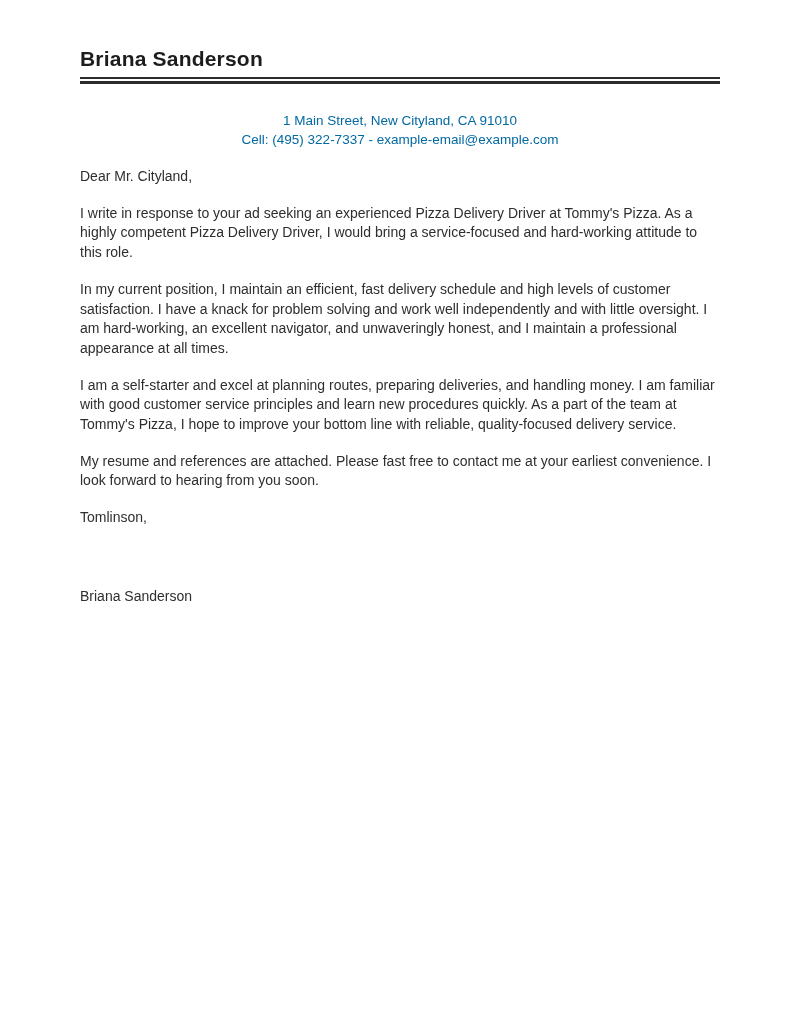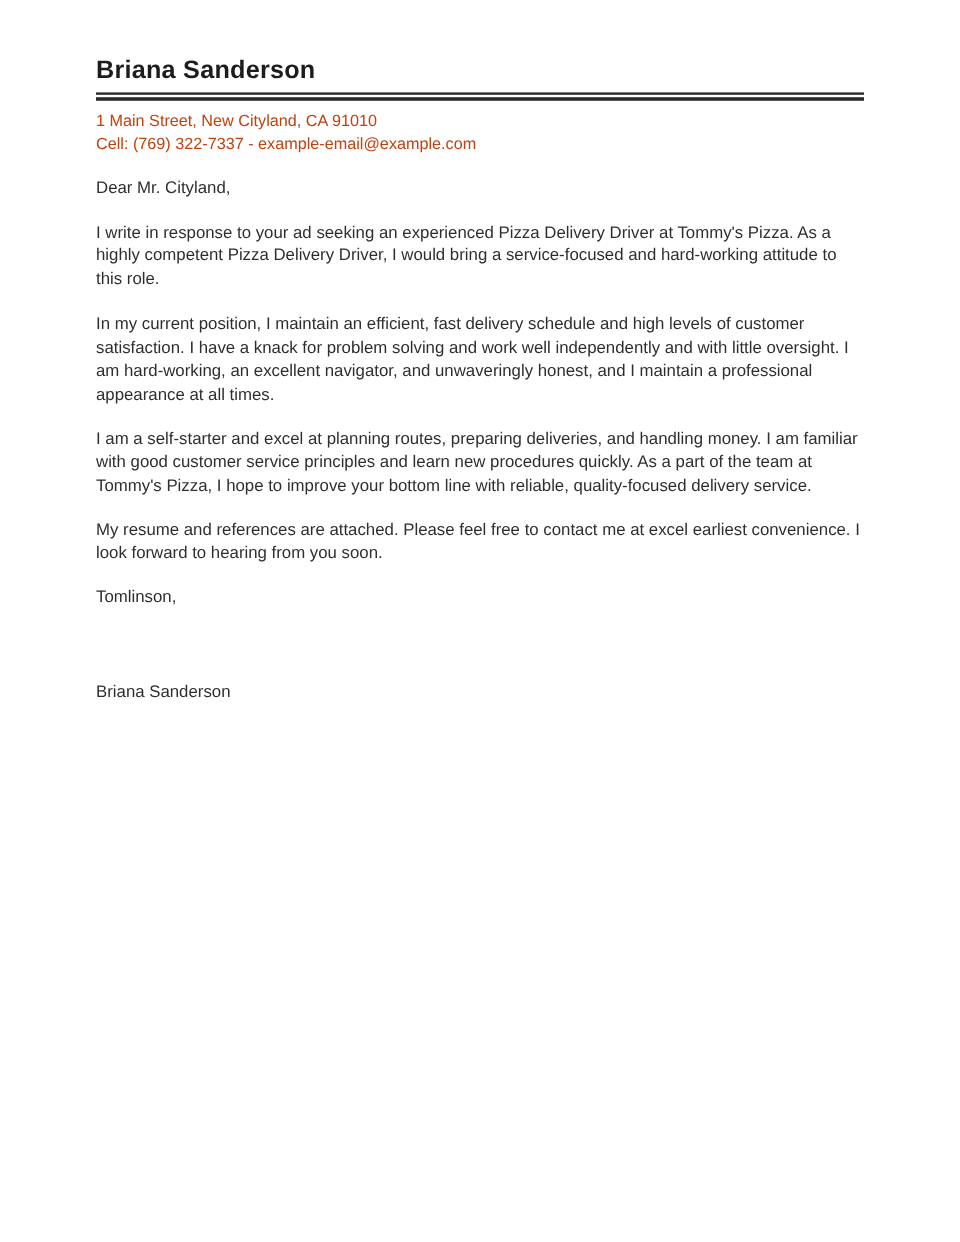--- a/index.html
+++ b/index.html
@@ -27,25 +27,25 @@
     color: #1c1c1c;
     letter-spacing: 0.2px;
   }
   .header-rule {
     margin-top: 6px;
     height: 2px;
     border-top: 2px solid #2b2b2b;
     border-bottom: 3px solid #2b2b2b;
   }
   .contact-block {
-    margin-top: 8px;
-    text-align: left;
+    margin-top: 28px;
+    text-align: center;
     font-size: 13.5px;
     line-height: 18.5px;
-    color: #c2410c;
+    color: #0369a1;
   }
   .letter-body {
     margin-top: 18px;
     font-size: 14px;
     line-height: 19.7px;
     color: #2e2e2e;
   }
   .letter-body p {
     margin: 0 0 17px 0;
   }
@@ -63,33 +63,33 @@
 
 <div class="page">
   <div class="content">
 
     <h1 class="name-heading">Briana Sanderson</h1>
 
     <div class="header-rule"></div>
 
     <div class="contact-block">
       <div>1 Main Street, New Cityland, CA 91010</div>
-      <div>Cell: (769) 322-7337 - example-email@example.com</div>
+      <div>Cell: (495) 322-7337 - example-email@example.com</div>
     </div>
 
     <div class="letter-body">
       <p>Dear Mr. Cityland,</p>
 
       <p>I write in response to your ad seeking an experienced Pizza Delivery Driver at Tommy's Pizza. As a highly competent Pizza Delivery Driver, I would bring a service-focused and hard-working attitude to this role.</p>
 
       <p>In my current position, I maintain an efficient, fast delivery schedule and high levels of customer satisfaction. I have a knack for problem solving and work well independently and with little oversight. I am hard-working, an excellent navigator, and unwaveringly honest, and I maintain a professional appearance at all times.</p>
 
       <p>I am a self-starter and excel at planning routes, preparing deliveries, and handling money. I am familiar with good customer service principles and learn new procedures quickly. As a part of the team at Tommy's Pizza, I hope to improve your bottom line with reliable, quality-focused delivery service.</p>
 
-      <p>My resume and references are attached. Please feel free to contact me at excel earliest convenience. I look forward to hearing from you soon.</p>
+      <p>My resume and references are attached. Please fast free to contact me at your earliest convenience. I look forward to hearing from you soon.</p>
 
       <p>Tomlinson,</p>
 
       <div class="signature-space"></div>
 
       <p class="signature-name">Briana Sanderson</p>
     </div>
 
   </div>
 </div>

